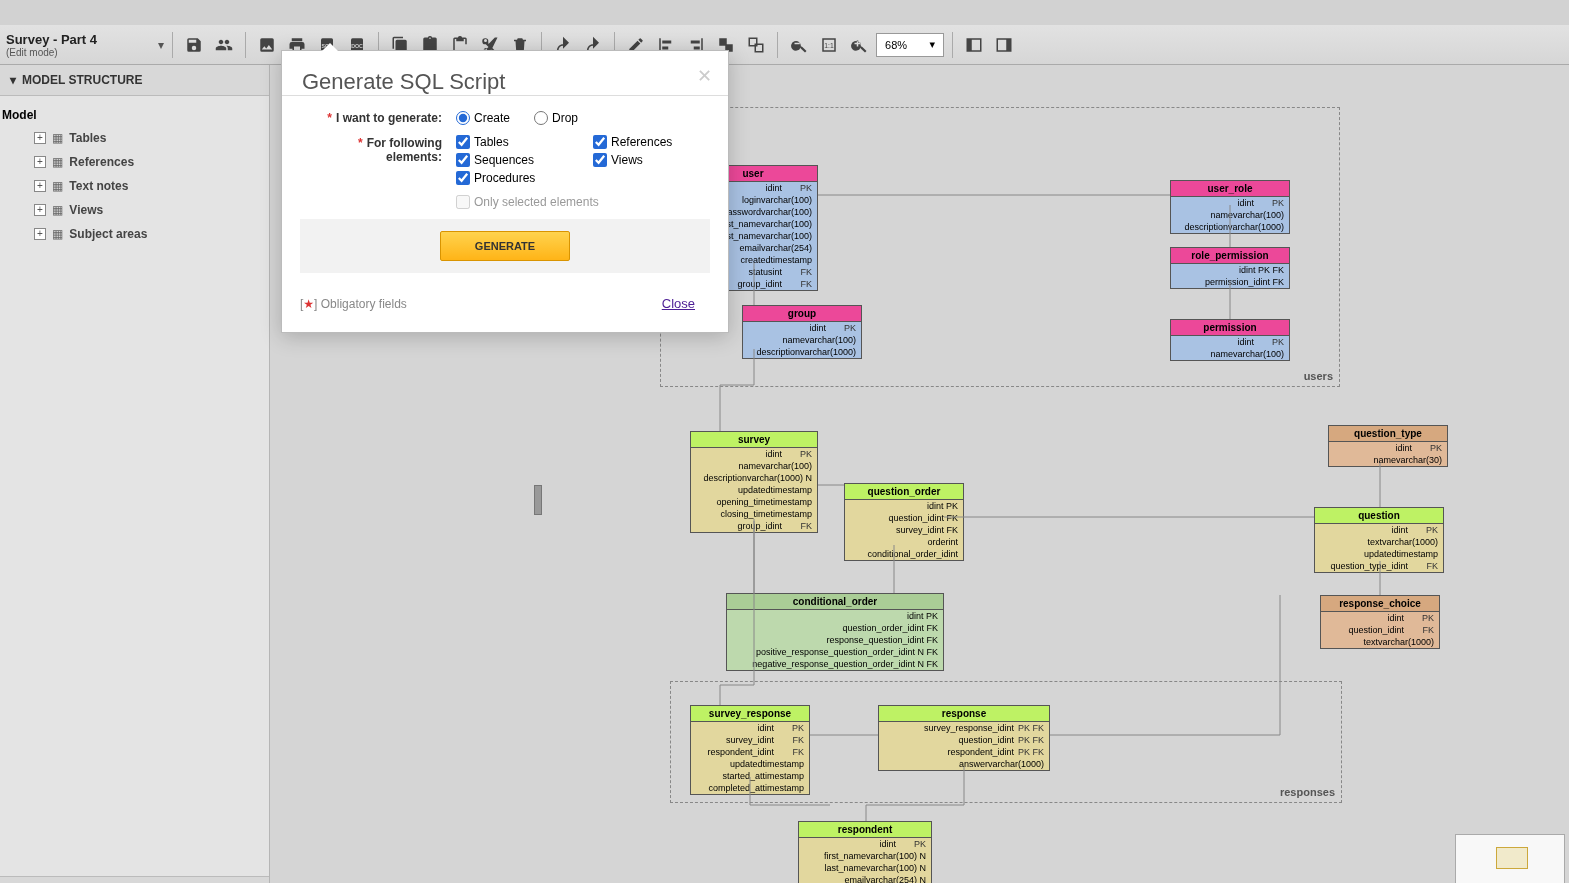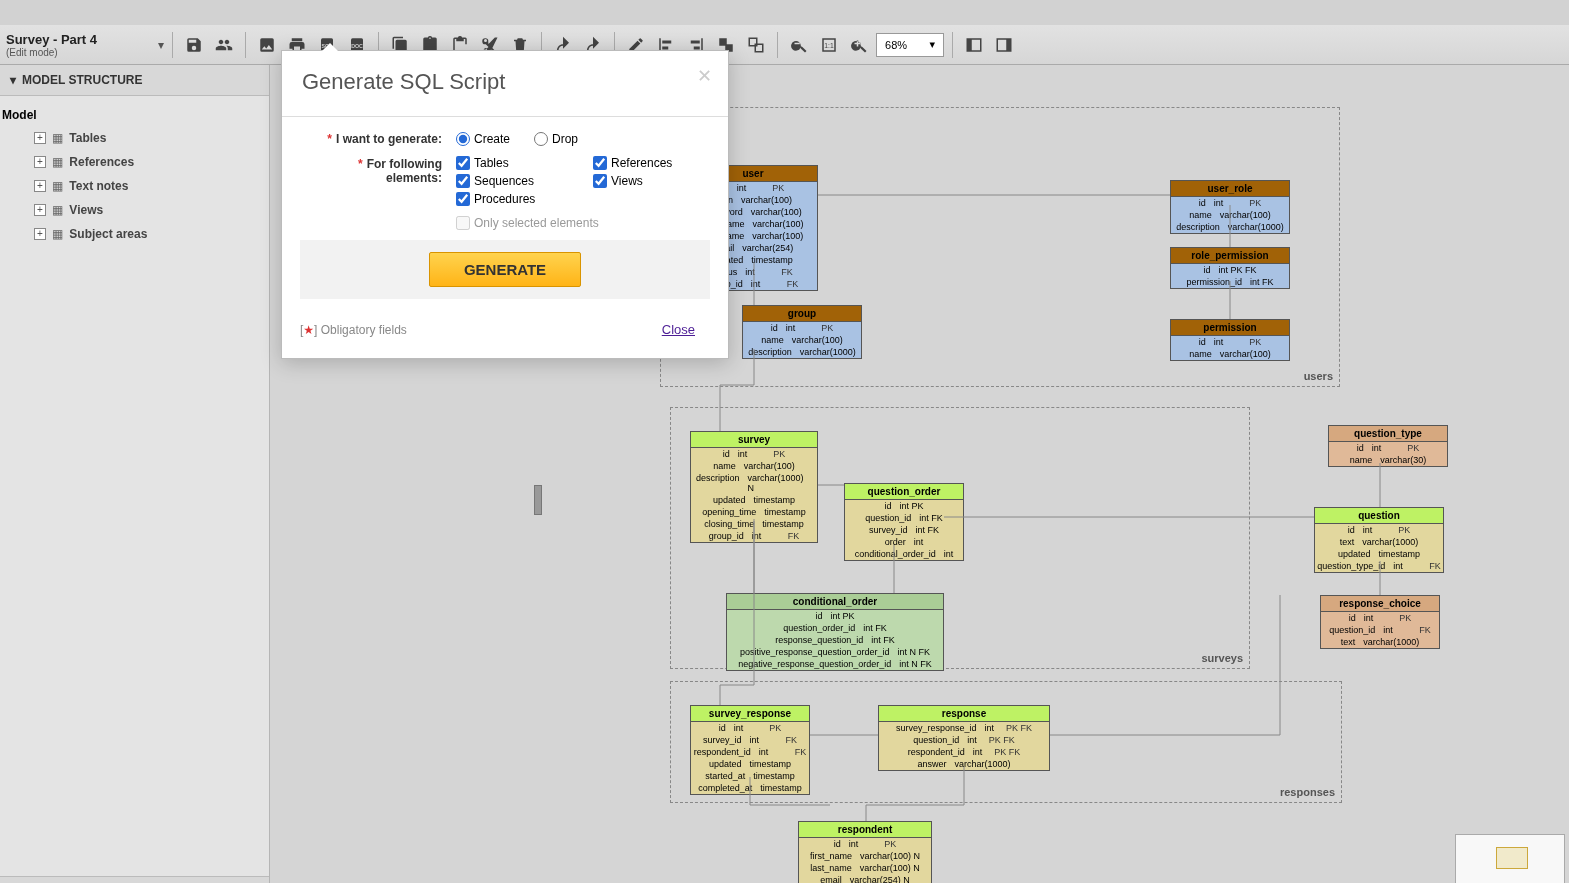--- a/index.html
+++ b/index.html
@@ -29,46 +29,46 @@
 
 .canvas { flex: 1; position: relative; background: #d5d5d5; overflow: hidden; }
 
 
 .subject { position: absolute; border: 1px dashed #888; }
 .subject .subject-label { position: absolute; right: 6px; bottom: 4px; font-size: 11px; color: #555; font-weight: bold; }
 
 
 .entity { position: absolute; border: 1px solid #555; font-size: 9px; min-width: 120px; }
 .entity .ehead { text-align: center; font-weight: bold; padding: 2px 4px; border-bottom: 1px solid #555; font-size: 10px; }
-.entity .erow { display: flex; justify-content: center; padding: 1px 5px; gap: 8px; }
+.entity .erow { display: flex; justify-content: flex-end; padding: 1px 5px; }
 .entity .erow .key { color: #333; min-width: 30px; text-align: right; }
 .entity.blue { background: #a9c2e3; }
-.entity.blue .ehead { background: #a16207; }
+.entity.blue .ehead { background: #ec4899; }
 .entity.yellow { background: #e2d79e; }
 .entity.yellow .ehead { background: #bef264; }
 .entity.orange { background: #e0b998; }
 .entity.orange .ehead { background: #d6a87f; }
 .entity.green { background: #bdd9ad; }
 .entity.green .ehead { background: #aacd96; }
 
 
 .dialog { position: absolute; left: 281px; top: 50px; width: 448px; background: #fff; border: 1px solid #bbb; box-shadow: 0 4px 20px rgba(0,0,0,0.2); }
 .dialog::before { content:''; position:absolute; top:-8px; left:40px; width:0; height:0; border-left:8px solid transparent; border-right:8px solid transparent; border-bottom:8px solid #fff; }
-.dialog-title { font-size: 22px; color: #555; padding: 18px 20px 21px; border-bottom: 1px solid #ddd; position: relative; font-weight: 300; }
+.dialog-title { font-size: 22px; color: #555; padding: 18px 20px 0; border-bottom: 1px solid #ddd; position: relative; font-weight: 300; }
 .dialog-close { position: absolute; right: 16px; top: 14px; color: #ccc; font-size: 18px; cursor: pointer; }
 .dialog-body { padding: 14px 18px 6px; }
 .form-row { display: flex; margin-bottom: 10px; }
 .form-label { width: 156px; text-align: right; padding-right: 14px; font-weight: bold; font-size: 12px; color: #333; padding-top: 1px; }
 .form-label .req { color: #d33; margin-right: 4px; }
 .form-ctrl { flex: 1; display: flex; flex-wrap: wrap; gap: 6px 24px; font-size: 12px; }
 .form-ctrl.cols { display: grid; grid-template-columns: 1fr 1fr; gap: 4px 20px; }
 .chk, .rad { display: flex; align-items: center; gap: 4px; }
 input[type=checkbox], input[type=radio] { accent-color: #2469d6; width: 14px; height: 14px; }
 .generate-bar { background: #f2f2f2; padding: 12px; text-align: center; margin-top: 8px; }
-.btn-generate { background: linear-gradient(#ffd34e,#ffb417); border: 1px solid #d99400; padding: 8px 34px; font-weight: bold; font-size: 15px; color: #333; cursor: pointer; border-radius: 2px; }
+.btn-generate { background: linear-gradient(#ffd34e,#ffb417); border: 1px solid #d99400; padding: 8px 34px; font-weight: bold; font-size: 11px; color: #333; cursor: pointer; border-radius: 2px; }
 .dialog-footer { display: flex; justify-content: space-between; align-items: center; padding: 10px 18px 14px; font-size: 12px; }
 .oblig { color: #888; }
 .oblig .star { color: #d33; }
 .btn-close { color: #4c1d95; background: none; border: 1px solid transparent; padding: 6px 14px; cursor: pointer; font-size: 13px; text-decoration: underline; }
 
 
 .minimap { position: absolute; right: 4px; bottom: 4px; width: 110px; height: 70px; background: #f8f8f8; border: 1px solid #aaa; }
 .minimap .mv { position: absolute; left: 40px; top: 12px; width: 32px; height: 22px; border: 1px solid #cca83b; background: rgba(230,210,120,.35); }
 .minimap .corner { position: absolute; right: -1px; bottom: -1px; width: 0; height: 0; border-left: 10px solid transparent; border-bottom: 10px solid #888; }
 
@@ -262,23 +262,20 @@
       <span>PROBLEMS</span>
     </div>
   </div>
 
   <div class="canvas">
     <div class="splitter"></div>
 
     <div class="subject" style="left:390px;top:42px;width:680px;height:280px">
         <span class="subject-label">users</span>
       </div>
-    <div class="subject" style="left:400px;top:342px;width:580px;height:262px">
-        <span class="subject-label">surveys</span>
-      </div>
     <div class="subject" style="left:400px;top:616px;width:672px;height:122px">
         <span class="subject-label">responses</span>
       </div>
 
     <div id="ent-user" class="entity blue" style="left:418px;top:100px;width:130px">
         <div class="ehead">user</div>
         <div class="erow">
           <span>id</span>
           <span>int</span>
           <span class="key">PK</span>

